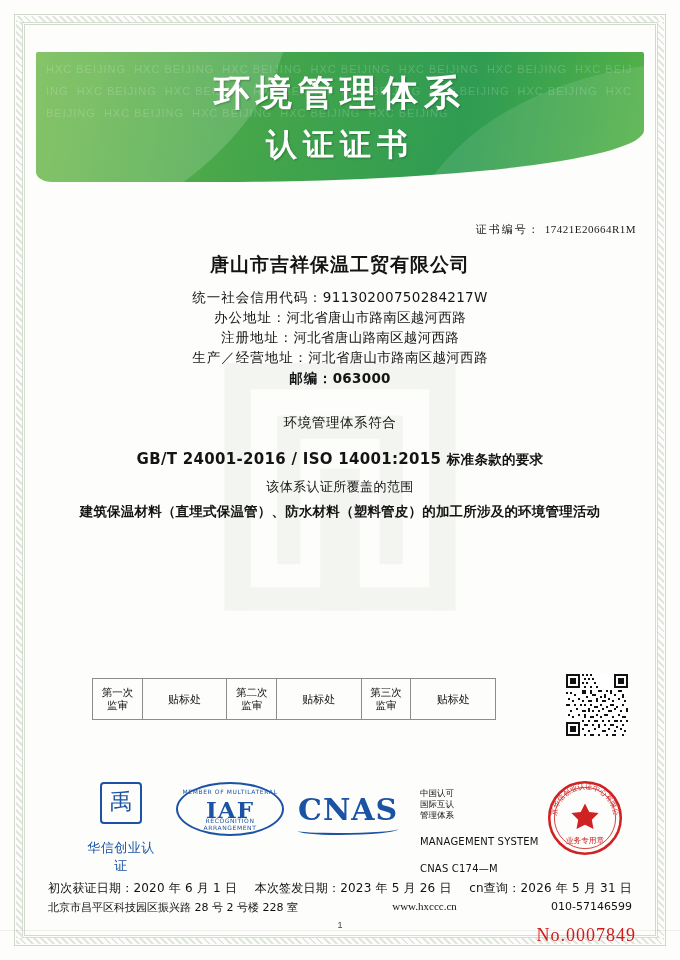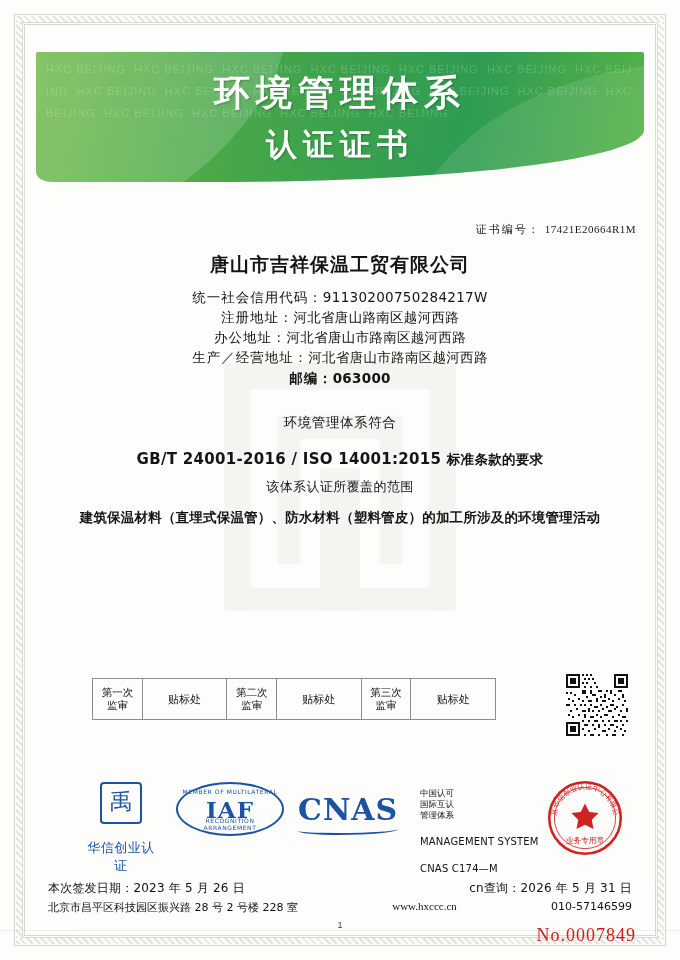--- a/index.html
+++ b/index.html
@@ -200,21 +200,21 @@
   }
   .standard .tail { font-size: 13.5px; font-weight: bold; }
   .scope-label {
     font-size: 13px;
     margin-top: 9px;
     letter-spacing: .4px;
   }
   .scope-text {
     font-size: 13.5px;
     font-weight: bold;
-    margin-top: 13px;
+    margin-top: 7px;
     letter-spacing: .2px;
   }
 
   
   .surv-table {
     position: absolute;
     left: 92px;
     top: 678px;
     width: 404px;
     border-collapse: collapse;
@@ -428,24 +428,24 @@
     <span class="value">17421E20664R1M</span>
   </div>
 
   <div class="body-area">
     <div class="company">唐山市吉祥保温工贸有限公司</div>
 
     <div class="info-line">
       <span class="k">统一社会信用代码：</span><span>91130200750284217W</span>
     </div>
     <div class="info-line">
+      <span class="k">办公地址：</span><span>河北省唐山市路南区越河西路</span>
+    </div>
+    <div class="info-line">
       <span class="k">注册地址：</span><span>河北省唐山路南区越河西路</span>
-    </div>
-    <div class="info-line">
-      <span class="k">办公地址：</span><span>河北省唐山市路南区越河西路</span>
     </div>
     <div class="info-line">
       <span class="k">生产／经营地址：</span><span>河北省唐山市路南区越河西路</span>
     </div>
     <div class="info-line zip">
       <span class="k">邮编：</span><span>063000</span>
     </div>
 
     <div class="spacer-1"></div>
 
@@ -630,20 +630,23 @@
       <path id="sealTop" d="M16 47a34 34 0 0 1 68 0" fill="none"></path>
       <text font-size="8.5" fill="#cf2222" font-family="DejaVu Sans, sans-serif">
         <textPath href="#sealTop" startOffset="50%" text-anchor="middle">北京华信创业认证中心有限公司</textPath>
       </text>
       <text x="50" y="76" font-size="9" fill="#cf2222" text-anchor="middle" font-family="DejaVu Sans, sans-serif">业务专用章</text>
     </svg>
   </div>
 
   <div class="dates">
     <div>
+      <span>初次获证日期：</span><span>2020 年 6 月 1 日</span>
+    </div>
+    <div>
       <span>本次签发日期：</span><span>2023 年 5 月 26 日</span>
     </div>
     <div>
       <span>cn查询：</span><span>2026 年 5 月 31 日</span>
     </div>
   </div>
 
   <div class="addr-line">
     <span>北京市昌平区科技园区振兴路 28 号 2 号楼 228 室</span>
     <span class="mid">www.hxccc.cn</span>

